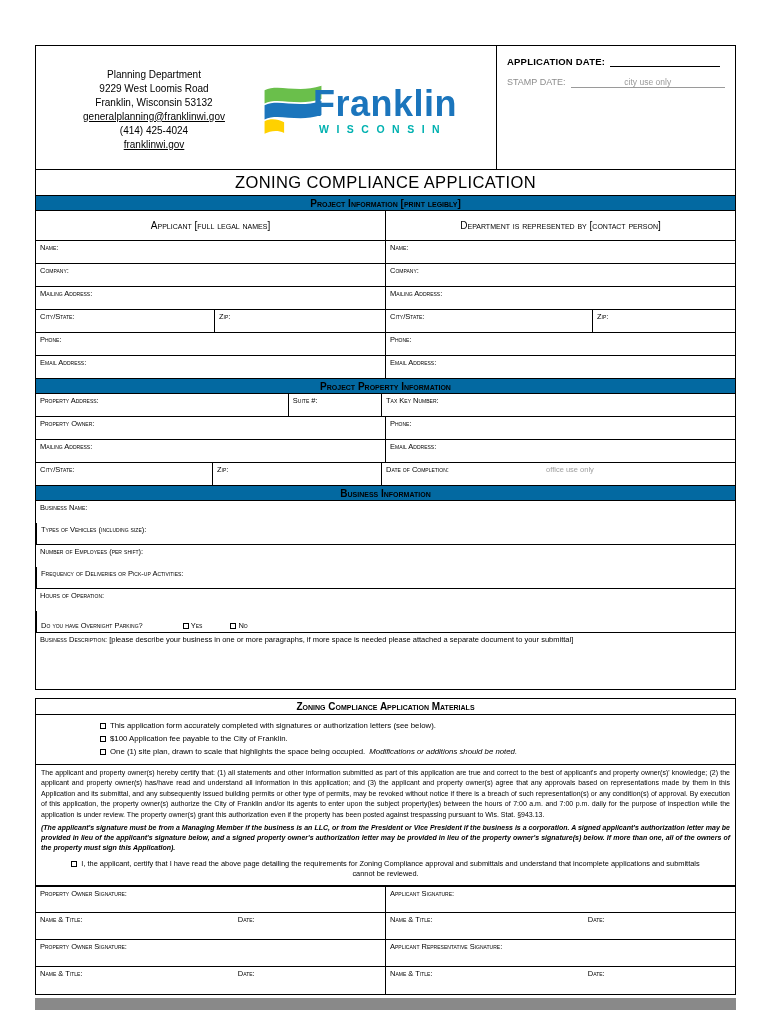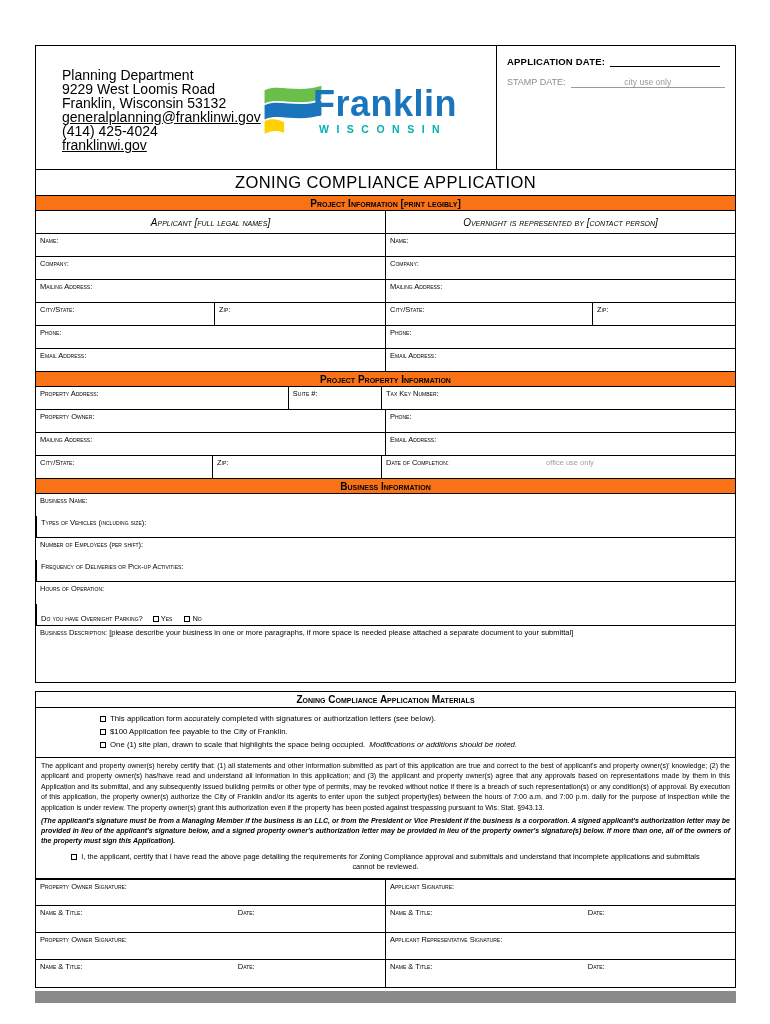--- a/index.html
+++ b/index.html
@@ -9,54 +9,54 @@
   .form { position:absolute; left:35px; top:45px; width:701px; }
   .sc { font-variant: small-caps; }
 
   .block { border:1px solid #000; background:#fff; }
   .block > div { border-bottom:1px solid #000; }
   .block > div:last-child { border-bottom:none; }
 
   
   .header-row { display:flex; height:124px; }
   .header-left { flex:1; display:flex; align-items:center; }
-  .contact { width:210px; padding:4px 0 0 26px; text-align:left; font-size:14px; line-height:14px; }
+  .contact { width:210px; padding:4px 0 0 26px; text-align:center; font-size:10px; line-height:14px; }
   .contact .ul { text-decoration:underline; cursor:pointer; }
   .logo { flex:1; display:flex; align-items:center; justify-content:center; padding-right:24px; }
   .logo svg { display:block; }
   .logo-text { margin-left:-12px; margin-top:6px; }
   .logo-city { font-size:36px; font-weight:bold; color:#1b75bc; letter-spacing:0.5px; line-height:34px; }
   .logo-state { font-size:10.5px; font-weight:bold; color:#00b1b0; letter-spacing:7.5px; margin:2px 0 0 6px; }
   .header-right { width:239px; border-left:1px solid #000; padding:10px 10px 0 10px; }
   .appdate { display:flex; align-items:flex-end; font-size:9.5px; font-weight:bold; letter-spacing:0.2px; }
   .appdate .hline { flex:1; border-bottom:1px solid #000; height:11px; margin-left:5px; max-width:110px; }
   .stampdate { display:flex; margin-top:10px; color:#8c8c8c; font-size:9px; }
   .stampdate .sline { flex:1; border-bottom:1px solid #9a9a9a; margin-left:5px; text-align:center; font-size:8.5px; color:#9a9a9a; padding-bottom:0; }
 
   
   .title-row { height:26px; display:flex; align-items:center; justify-content:center; font-size:16.5px; letter-spacing:0.4px; }
-  .bar { height:15px; background:#f97316; display:flex; align-items:center; justify-content:center; font-size:10px; font-weight:bold; }
+  .bar { height:15px; background:#0369a1; display:flex; align-items:center; justify-content:center; font-size:10px; font-weight:bold; }
   .materials-head { height:16px; background:#fff; display:flex; align-items:center; justify-content:center; font-size:10px; font-weight:bold; }
 
   
-  .col-heads { display:flex; height:23px; font-size:10px;font-style:italic; }
+  .col-heads { display:flex; height:30px; font-size:10px; }
   .col-heads > div { flex:1; display:flex; align-items:center; justify-content:center; }
   .col-heads > div + div { border-left:1px solid #000; }
   .frow { display:flex; height:23px; font-size:7.5px; }
   .frow.tall { height:44px;flex-direction:column; }
   .frow.desc { height:56px; }
   .fcell { flex:1; padding:2px 4px; overflow:hidden; }
   .fcell + .fcell { border-left:1px solid #000; }
   .fcell.split { padding:0; display:flex; }
   .sub { padding:2px 4px; }
   .sub + .sub { border-left:1px solid #000; }
   .lab { white-space:nowrap; }
   .office-use { color:#a0a0a0; margin:0 auto; padding-right:40px; }
   .parking { display:flex; align-items:flex-end; }
-  .pgroup { display:flex; gap:12px; margin-left:10px; }
+  .pgroup { display:flex; gap:28px; margin-left:40px; }
   .popt { display:flex; align-items:center; gap:2px; }
 
   
   .cb { display:inline-block; width:6px; height:6px; border:1px solid #000; flex:0 0 auto; }
 
   
   .checklist { padding:4px 8px 6px 64px; font-size:7.8px; }
   .check-item { display:flex; align-items:center; gap:4px; line-height:13px; }
   .it-note { font-style:italic; }
 
@@ -119,21 +119,21 @@
         </div>
       </div>
 
       <div class="title-row">ZONING COMPLIANCE APPLICATION</div>
 
       <div class="bar">
         <span class="sc">Project Information [print legibly]</span>
       </div>
       <div class="col-heads">
         <div class="sc">Applicant [full legal names]</div>
-        <div class="sc">Overnight is represented by [contact person]</div>
+        <div class="sc">Department is represented by [contact person]</div>
       </div>
 
       <div class="frow">
         <div class="fcell"><span class="lab sc">Name:</span></div>
         <div class="fcell"><span class="lab sc">Name:</span></div>
       </div>
       <div class="frow">
         <div class="fcell"><span class="lab sc">Company:</span></div>
         <div class="fcell"><span class="lab sc">Company:</span></div>
       </div>

